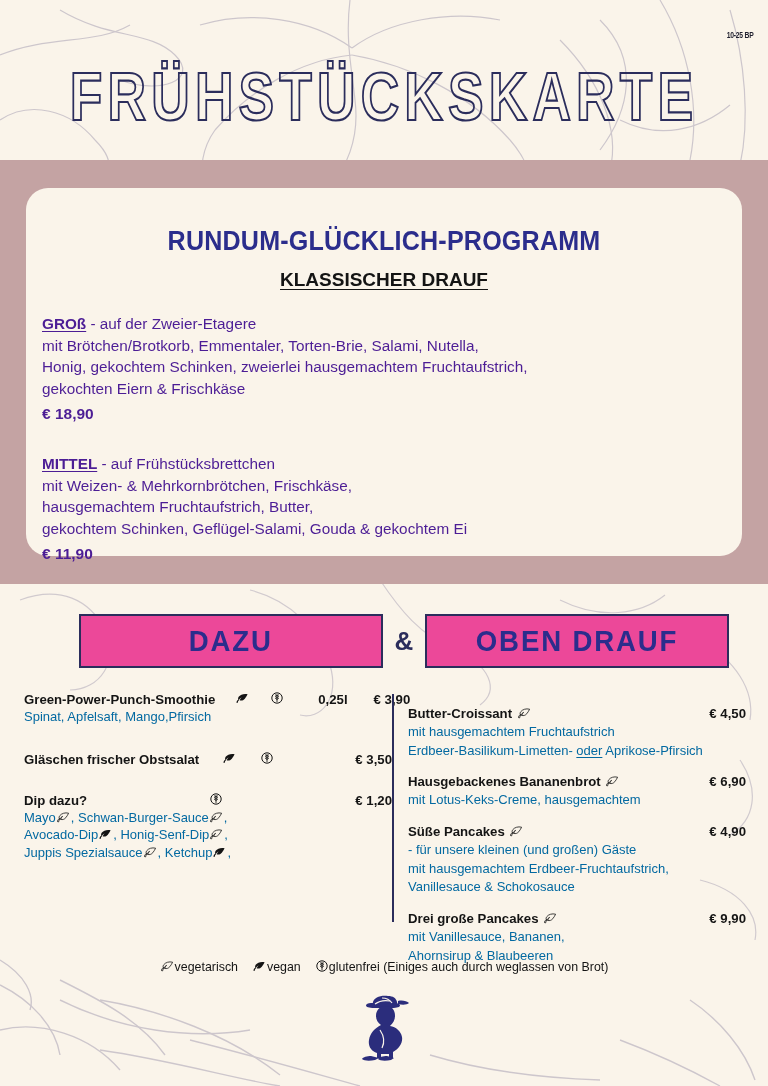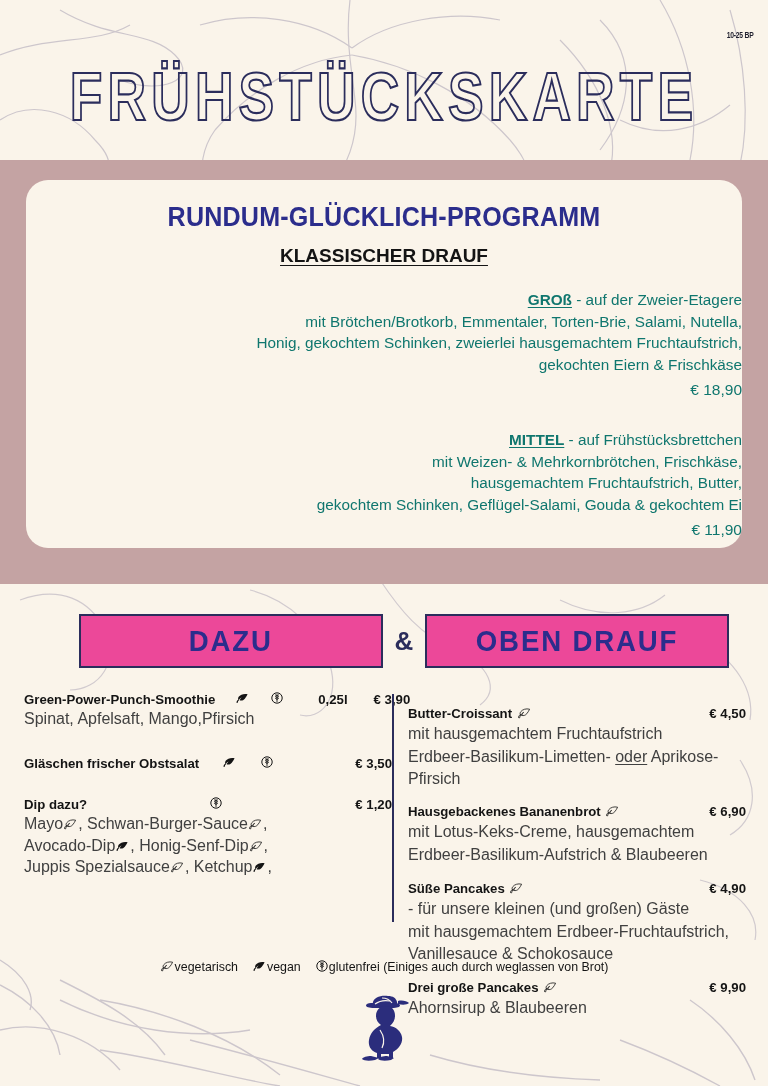--- a/index.html
+++ b/index.html
@@ -69,27 +69,27 @@
     left: 0;
     top: 160px;
     width: 768px;
     height: 424px;
     background: #c4a3a3;
     z-index: 1;
   }
   .program-card {
     position: absolute;
     left: 26px;
-    top: 180px;
+    top: 188px;
     width: 716px;
     height: 368px;
     background: #faf4ea;
     border-radius: 22px;
     z-index: 2;
-    padding: 0;
+    padding: 16px;
     box-sizing: border-box;
   }
   .program-title {
     text-align: center;
     margin-top: 22px;
     font-size: 27px;
     font-weight: bold;
     color: #2b2d8c;
     letter-spacing: 0.2px;
     transform: scaleX(0.93);
@@ -97,33 +97,33 @@
   .program-sub {
     text-align: center;
     margin-top: 12px;
     font-size: 19px;
     font-weight: bold;
     color: #141414;
     text-decoration: underline;
     text-underline-offset: 3px;
   }
   .tier {
-    text-align: right;
-    color: #0f766e;
+    text-align: left;
+    color: #4c1d95;
     font-size: 15.3px;
     line-height: 1.42;
   }
   .tier-1 { margin-top: 22px; }
   .tier-2 { margin-top: 28px; }
   .tier-head u {
     font-weight: bold;
     text-underline-offset: 2px;
   }
   .tier-price {
-    font-weight: normal;
+    font-weight: bold;
     font-size: 15.5px;
     margin-top: 3px;
   }
 
   
   .sections-head {
     position: absolute;
     top: 612px;
     left: 0;
     width: 768px;
@@ -200,22 +200,22 @@
     white-space: nowrap;
   }
   .item-price {
     font-size: 13.2px;
     font-weight: bold;
     color: #141414;
     white-space: nowrap;
     margin-left: 10px;
   }
   .item-desc {
-    font-size: 16px;
-    color: #404040;
+    font-size: 13px;
+    color: #0369a1;
     line-height: 1.36;
     margin-top: 1px;
   }
   .item-desc u { text-underline-offset: 2px; }
 
   .left-item { margin-bottom: 26px; }
   .left-item .item-row { justify-content: flex-start; }
   .left-item .item-price {
     margin-left: auto;
   }
@@ -452,21 +452,20 @@
         <div class="item-row">
           <span>
             <span class="item-name">Hausgebackenes Bananenbrot</span>
             <span class="ico"><svg width="13" height="11" viewBox="0 0 13 11">
                   <path d="M11.6 1.2c-3.4-.9-7.2.2-8.9 2.6-.9 1.3-.8 2.7.2 3.6.3-1.3 1.3-2.4 2.7-3-.9.8-1.6 1.8-1.9 3 1.8.6 3.8-.1 5.1-1.7 1.2-1.4 2-3 2.8-4.5zM2.3 6.6C1.3 7.3.6 8.3.3 9.5l1.3.4c.2-1.2.7-2.3 1.6-3.1l-.9-.2z" fill="none" stroke="#141414" stroke-width=".8"></path>
                 </svg></span>
           </span>
           <span class="item-price">€  6,90</span>
         </div>
         <div class="item-desc">mit Lotus-Keks-Creme, hausgemachtem</div>
-        <div class="item-desc">Erdbeer-Basilikum-Aufstrich &amp; Blaubeeren</div>
       </div>
 
       <div class="item right-item">
         <div class="item-row">
           <span>
             <span class="item-name">Süße Pancakes</span>
             <span class="ico"><svg width="13" height="11" viewBox="0 0 13 11">
                   <path d="M11.6 1.2c-3.4-.9-7.2.2-8.9 2.6-.9 1.3-.8 2.7.2 3.6.3-1.3 1.3-2.4 2.7-3-.9.8-1.6 1.8-1.9 3 1.8.6 3.8-.1 5.1-1.7 1.2-1.4 2-3 2.8-4.5zM2.3 6.6C1.3 7.3.6 8.3.3 9.5l1.3.4c.2-1.2.7-2.3 1.6-3.1l-.9-.2z" fill="none" stroke="#141414" stroke-width=".8"></path>
                 </svg></span>
           </span>
@@ -480,20 +479,21 @@
       <div class="item right-item">
         <div class="item-row">
           <span>
             <span class="item-name">Drei große Pancakes</span>
             <span class="ico"><svg width="13" height="11" viewBox="0 0 13 11">
                   <path d="M11.6 1.2c-3.4-.9-7.2.2-8.9 2.6-.9 1.3-.8 2.7.2 3.6.3-1.3 1.3-2.4 2.7-3-.9.8-1.6 1.8-1.9 3 1.8.6 3.8-.1 5.1-1.7 1.2-1.4 2-3 2.8-4.5zM2.3 6.6C1.3 7.3.6 8.3.3 9.5l1.3.4c.2-1.2.7-2.3 1.6-3.1l-.9-.2z" fill="none" stroke="#141414" stroke-width=".8"></path>
                 </svg></span>
           </span>
           <span class="item-price">€  9,90</span>
         </div>
+        <div class="item-desc">mit Vanillesauce, Bananen,</div>
         <div class="item-desc">Ahornsirup &amp; Blaubeeren</div>
       </div>
 
     </div>
   </div>
 
   <div class="legend">
     <span class="lg-item"><span class="ico"><svg width="13" height="11" viewBox="0 0 13 11">
             <path d="M11.6 1.2c-3.4-.9-7.2.2-8.9 2.6-.9 1.3-.8 2.7.2 3.6.3-1.3 1.3-2.4 2.7-3-.9.8-1.6 1.8-1.9 3 1.8.6 3.8-.1 5.1-1.7 1.2-1.4 2-3 2.8-4.5zM2.3 6.6C1.3 7.3.6 8.3.3 9.5l1.3.4c.2-1.2.7-2.3 1.6-3.1l-.9-.2z" fill="none" stroke="#141414" stroke-width=".8"></path>
           </svg></span><span>vegetarisch</span></span><span class="lg-item"><span class="ico"><svg width="13" height="11" viewBox="0 0 13 11">

